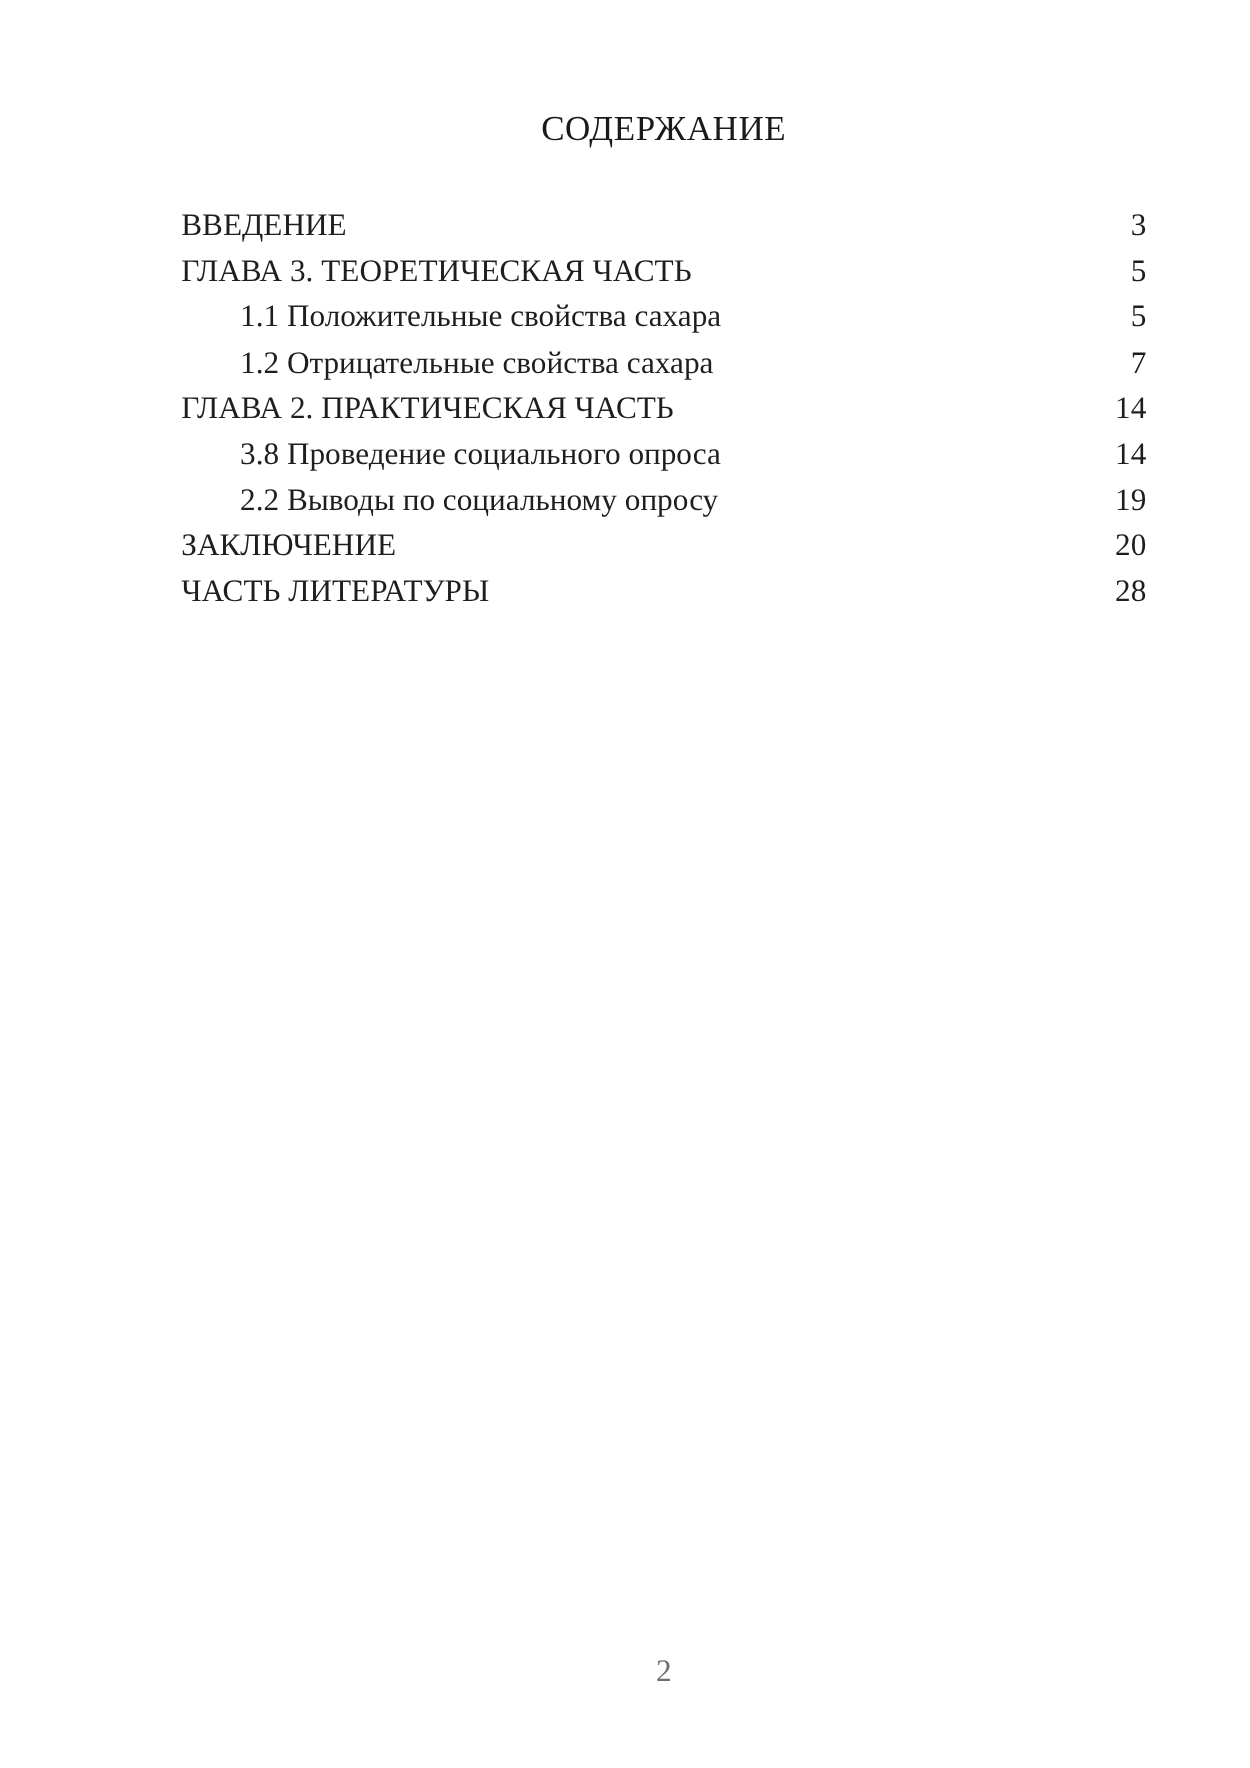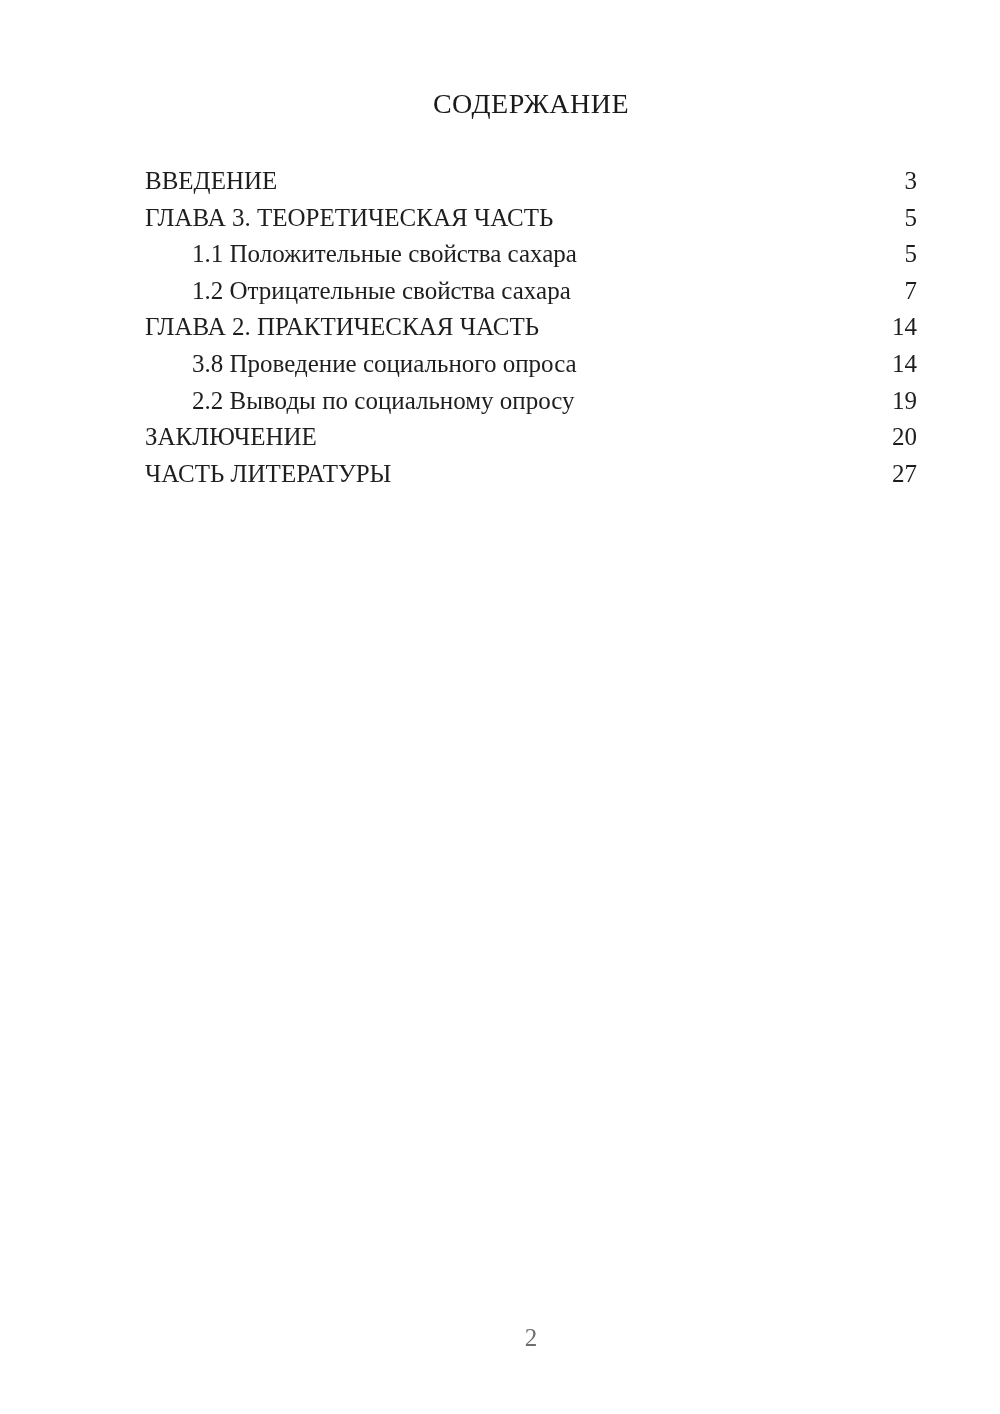--- a/index.html
+++ b/index.html
@@ -107,19 +107,19 @@
         <div class="toc-row level-1">
           <span class="toc-label">2.2 Выводы по социальному опросу</span>
           <span class="toc-page">19</span>
         </div>
         <div class="toc-row level-0">
           <span class="toc-label">ЗАКЛЮЧЕНИЕ</span>
           <span class="toc-page">20</span>
         </div>
         <div class="toc-row level-0">
           <span class="toc-label">ЧАСТЬ ЛИТЕРАТУРЫ</span>
-          <span class="toc-page">27</span>
+          <span class="toc-page">28</span>
         </div>
       </div>
 
     <div class="page-number">2</div>
   </div>
 </div>
 
 </body></html>

